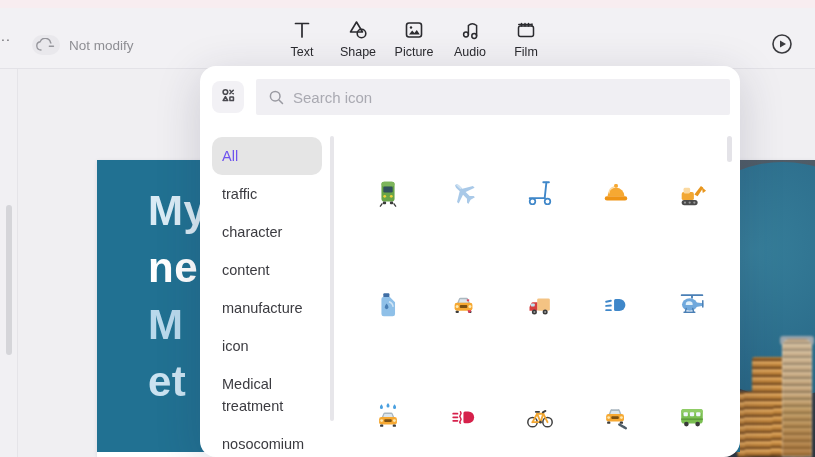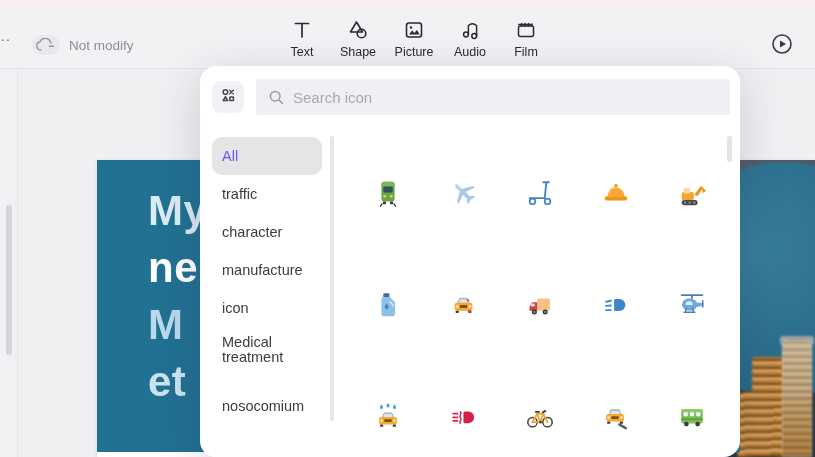--- a/index.html
+++ b/index.html
@@ -58,21 +58,21 @@
   .search-box { position:absolute; left:56px; top:13px; width:474px; height:36px; background:#f0eff3; border-radius:2px; }
   .search-box svg { position:absolute; left:12px; top:10px; }
   .search-box input { position:absolute; left:0; top:0; width:100%; height:100%; border:none; outline:none; background:transparent;
              padding-left:37px; font-size:15px; color:#333; font-family:"Liberation Sans", sans-serif; }
   .search-box input::placeholder { color:#a9a9b1; }
 
   .cat-list { position:absolute; left:12px; top:71px; width:110px; }
   .cat-item { height:38px; display:flex; align-items:center; padding:0 10px; font-size:14.5px; color:#3b3b40;
               border-radius:10px; cursor:pointer; }
   .cat-item.selected { background:#e5e5e5; color:#6e53ee; }
-  .cat-item.two-line { height:60px; align-items:flex-start; padding-top:8px; line-height:15px; }
+  .cat-item.two-line { height:60px; align-items:flex-start; padding-top:8px; line-height:22px; }
   .sidebar-scrollbar { position:absolute; left:130px; top:70px; width:4px; height:285px; background:#e7e6ea; border-radius:2px; }
 
   .icon-grid { position:absolute; left:150px; top:71px; width:380px; display:grid;
                grid-template-columns:repeat(5,76px); grid-auto-rows:112px; }
   .icon-cell { display:flex; align-items:center; justify-content:center; cursor:pointer; border-radius:8px; }
   .grid-scrollbar { position:absolute; right:8px; top:70px; width:5px; height:26px; background:#e4e3e8; border-radius:3px; }
 </style>
 </head>
 <body>
 
@@ -195,20 +195,21 @@
         <circle cx="7.2" cy="7.2" r="4.8"></circle>
         <path d="M11 11 l3.5 3.5"></path>
       </svg>
       <input type="text" value="" placeholder="Search icon" style="">
     </div>
 
     <div class="cat-list">
       <div class="cat-item selected">All</div>
       <div class="cat-item">traffic</div>
       <div class="cat-item">character</div>
+      <div class="cat-item">content</div>
       <div class="cat-item">manufacture</div>
       <div class="cat-item">icon</div>
       <div class="cat-item two-line">Medical treatment</div>
       <div class="cat-item">nosocomium</div>
     </div>
     <div class="sidebar-scrollbar"></div>
 
     <div class="icon-grid">
 
       <div class="icon-cell">

